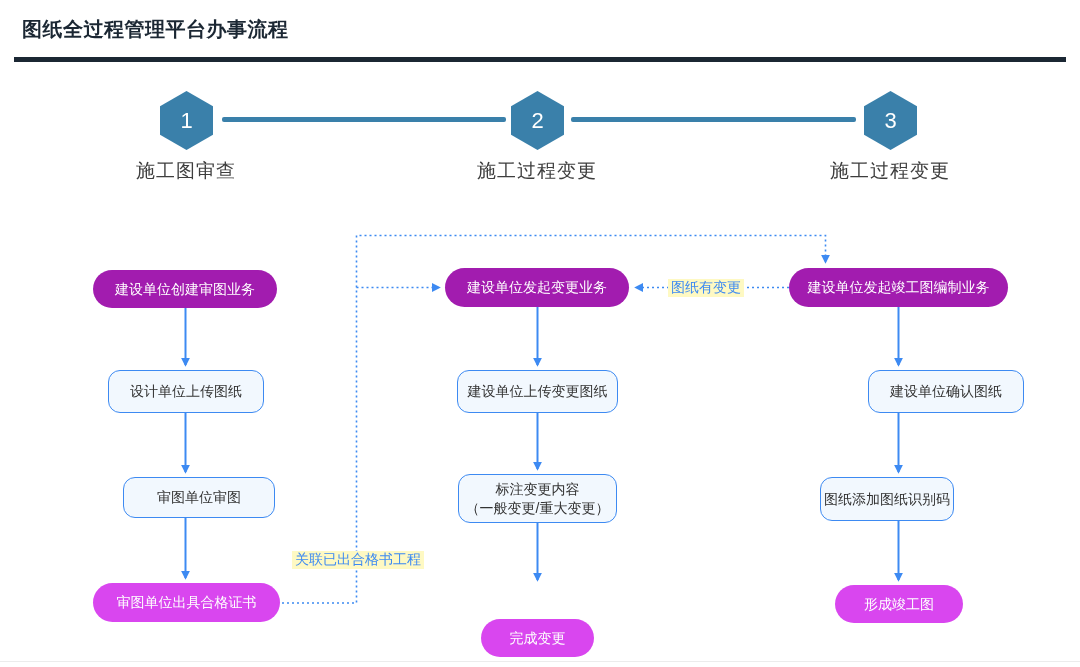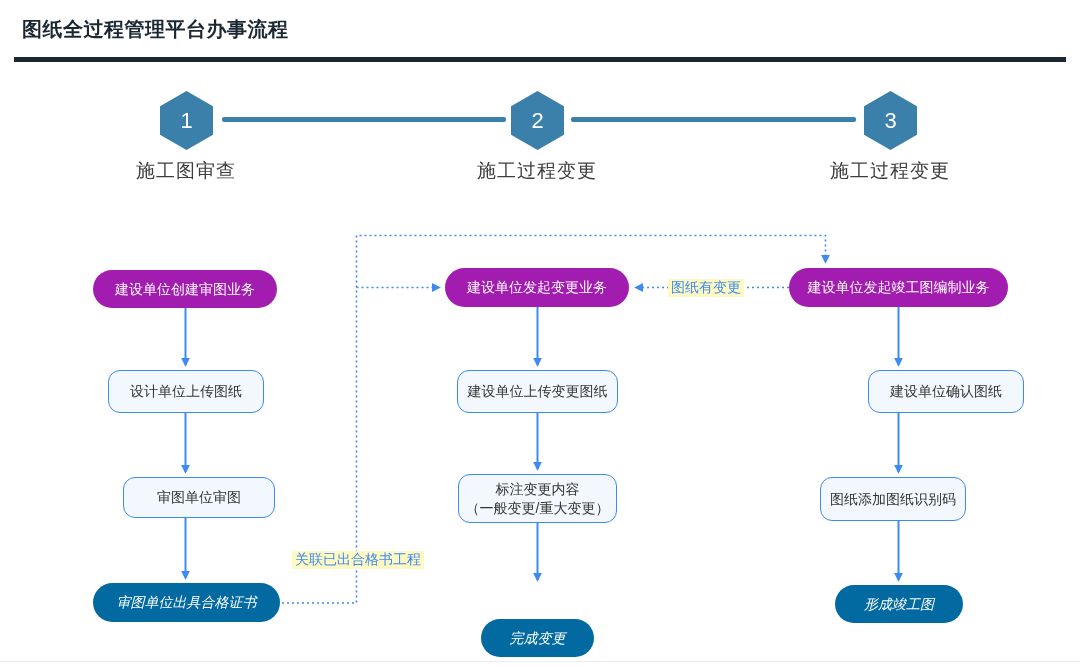--- a/index.html
+++ b/index.html
@@ -84,24 +84,23 @@
     color: #ffffff;
     border-radius: 20px;
   }
   .box-white {
     background: #f2f8fe;
     border: 1.5px solid #3d8af2;
     border-radius: 12px;
     color: #333333;
   }
   .pill-green {
-    background: #0369a1;
+    background: #d946ef;
     color: #fefffe;
     border-radius: 20px;
-    font-style: italic;
   }
   .flow-svg { position: absolute; left: 0; top: 0; }
   .conn-label {
     position: absolute;
     transform: translateX(-50%);
     color: #3d8af2;
     font-size: 14px;
     background: #fef9c3;
     padding: 0 3px;
     white-space: nowrap;
@@ -189,21 +188,21 @@
   <div class="node pill-green" style="left:481px; top:619px; width:113px; height:38px;">
     <span>完成变更</span>
   </div>
 
   <div class="node pill-blue" style="left:789px; top:268px; width:219px; height:39px;">
     <span>建设单位发起竣工图编制业务</span>
   </div>
   <div class="node box-white" style="left:820px; top:370px; width:156px; height:43px;margin-left:48px;">
     <span>建设单位确认图纸</span>
   </div>
-  <div class="node box-white" style="left:820px; top:477px; width:146px; height:44px;">
+  <div class="node box-white" style="left:820px; top:477px; width:134px; height:44px;">
     <span>图纸添加图纸识别码</span>
   </div>
   <div class="node pill-green" style="left:835px; top:585px; width:128px; height:38px;">
     <span>形成竣工图</span>
   </div>
 
   <div class="bottom-rule"></div>
 </div>
 
 </body></html>

